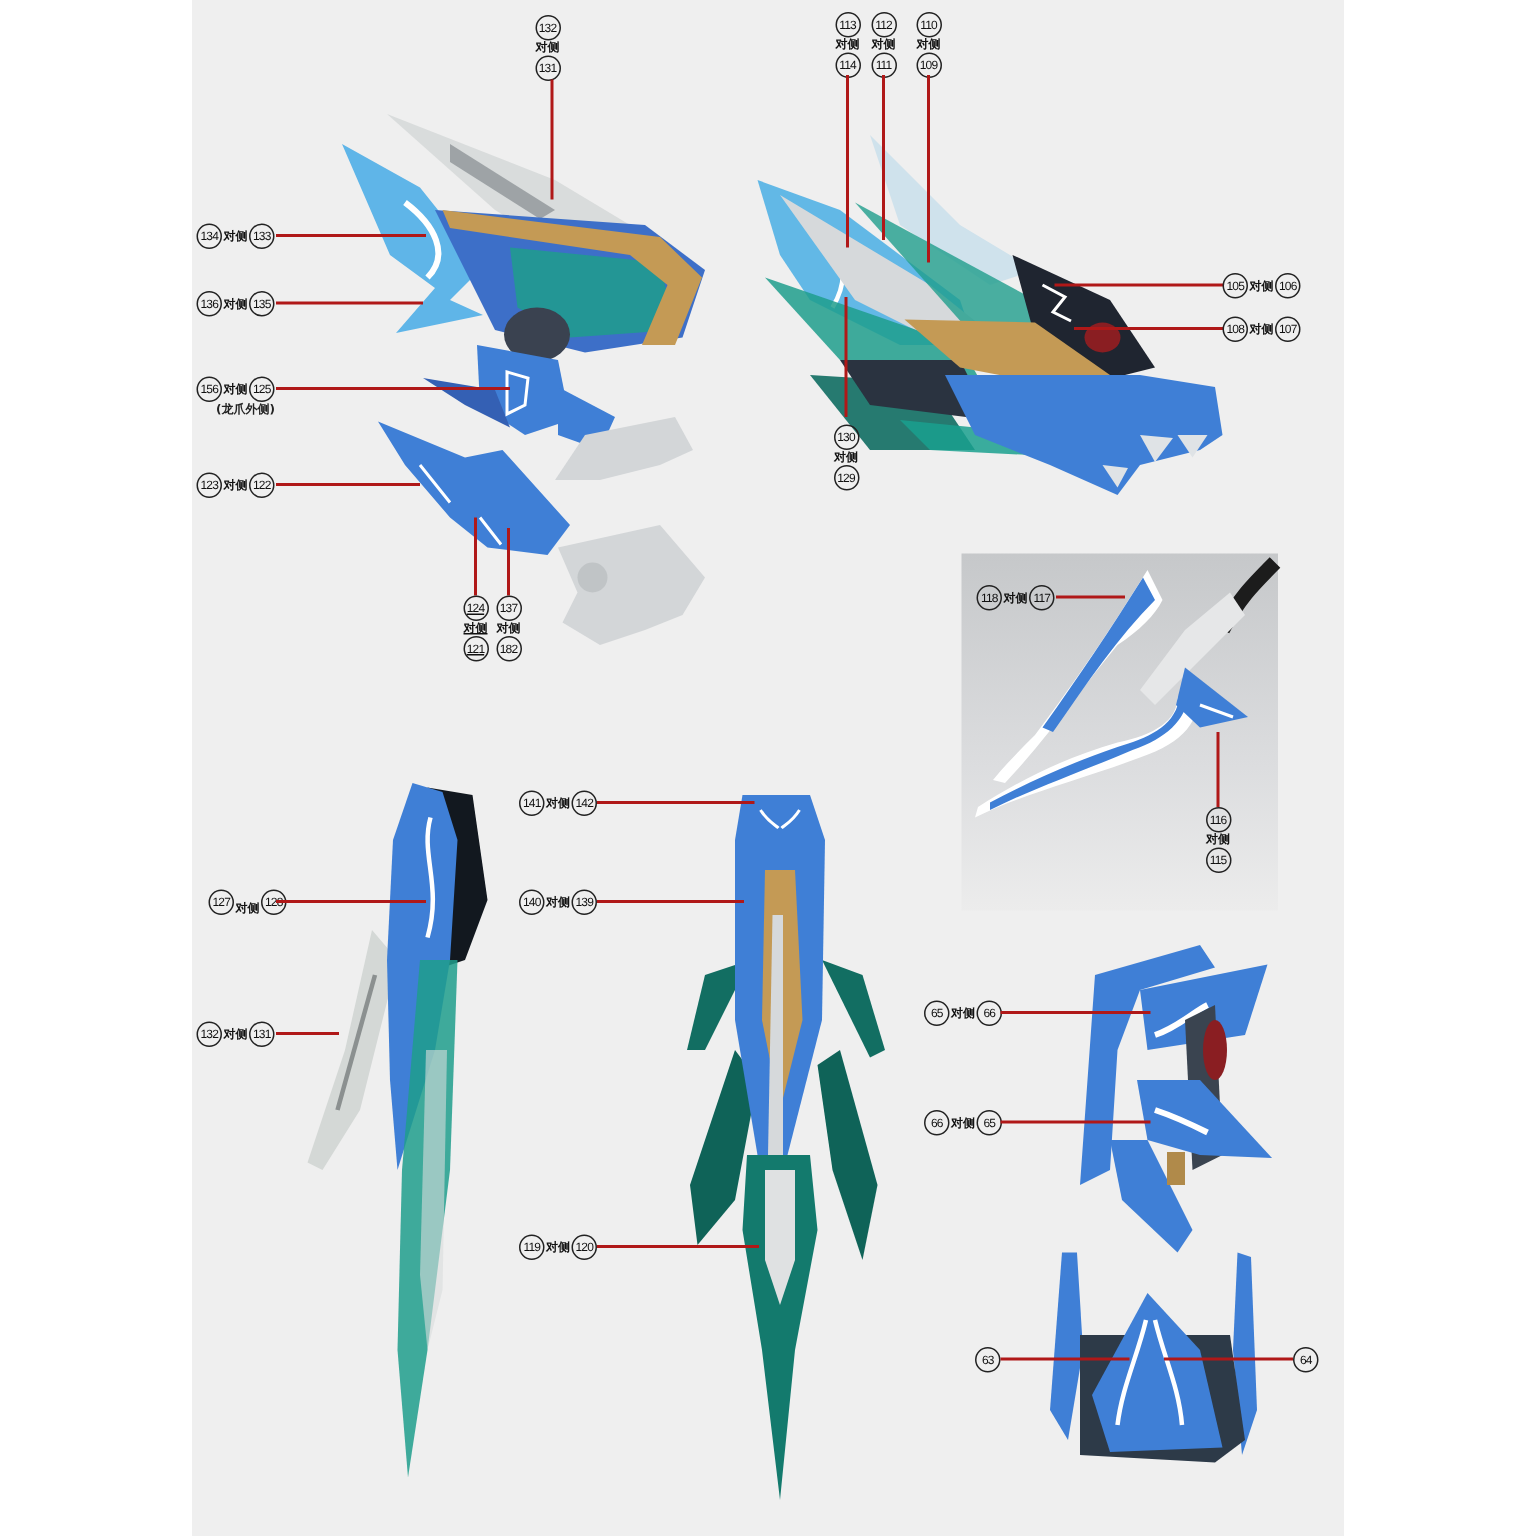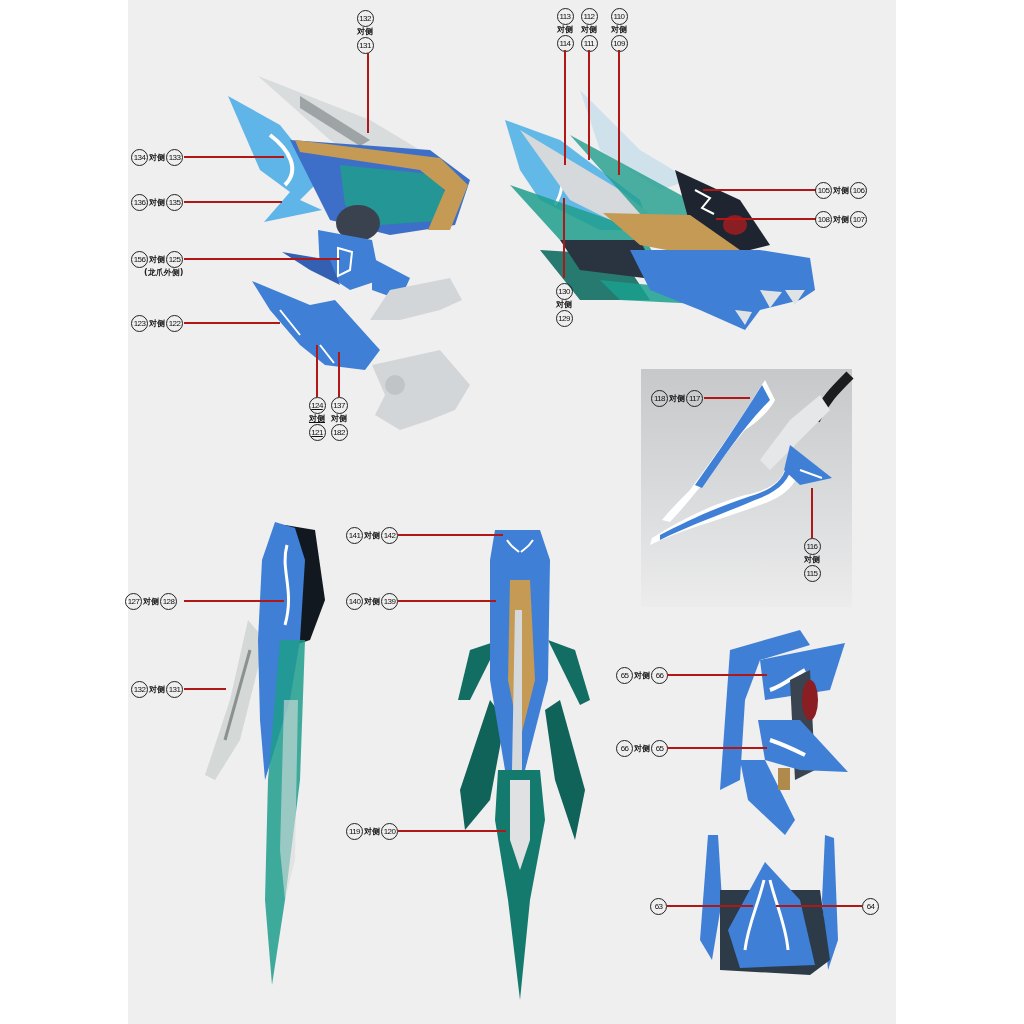--- a/index.html
+++ b/index.html
@@ -204,21 +204,21 @@
   <svg width="1024" height="1024">
     <polygon points="248,620 265,640 240,740 215,780 205,775 230,700" fill="#d4d8d6"></polygon>
     <path d="M250,650 L225,740" stroke="#8b9090" stroke-width="3"></path>
     <polygon points="285,525 315,530 325,600 310,640 280,650" fill="#12181f"></polygon>
     <polygon points="275,522 295,528 305,560 300,640 290,700 265,780 260,720 258,640 262,560" fill="#3f7fd6"></polygon>
     <path d="M287,545 C280,570 295,590 285,625" stroke="#ffffff" stroke-width="3" fill="none"></path>
     <polygon points="280,640 305,640 300,780 285,900 272,985 265,900 268,780" fill="#1f9e8c" opacity="0.85"></polygon>
     <polygon points="284,700 298,700 295,860 285,900 280,850" fill="#d8dcdc" opacity="0.6"></polygon>
   </svg>
 
-  <div class="callout" style="left:125px;top:593px;">
+  <div class="callout" style="left:139px;top:593px;align-items:flex-end;">
     <span class="num">127</span>
     <span class="sep">对侧</span>
     <span class="num">128</span>
   </div>
   <div class="leader h" style="left:184px;top:600px;width:100px;"></div>
 
   <div class="callout" style="left:131px;top:681px;">
     <span class="num">132</span>
     <span class="sep">对侧</span>
     <span class="num">131</span>

